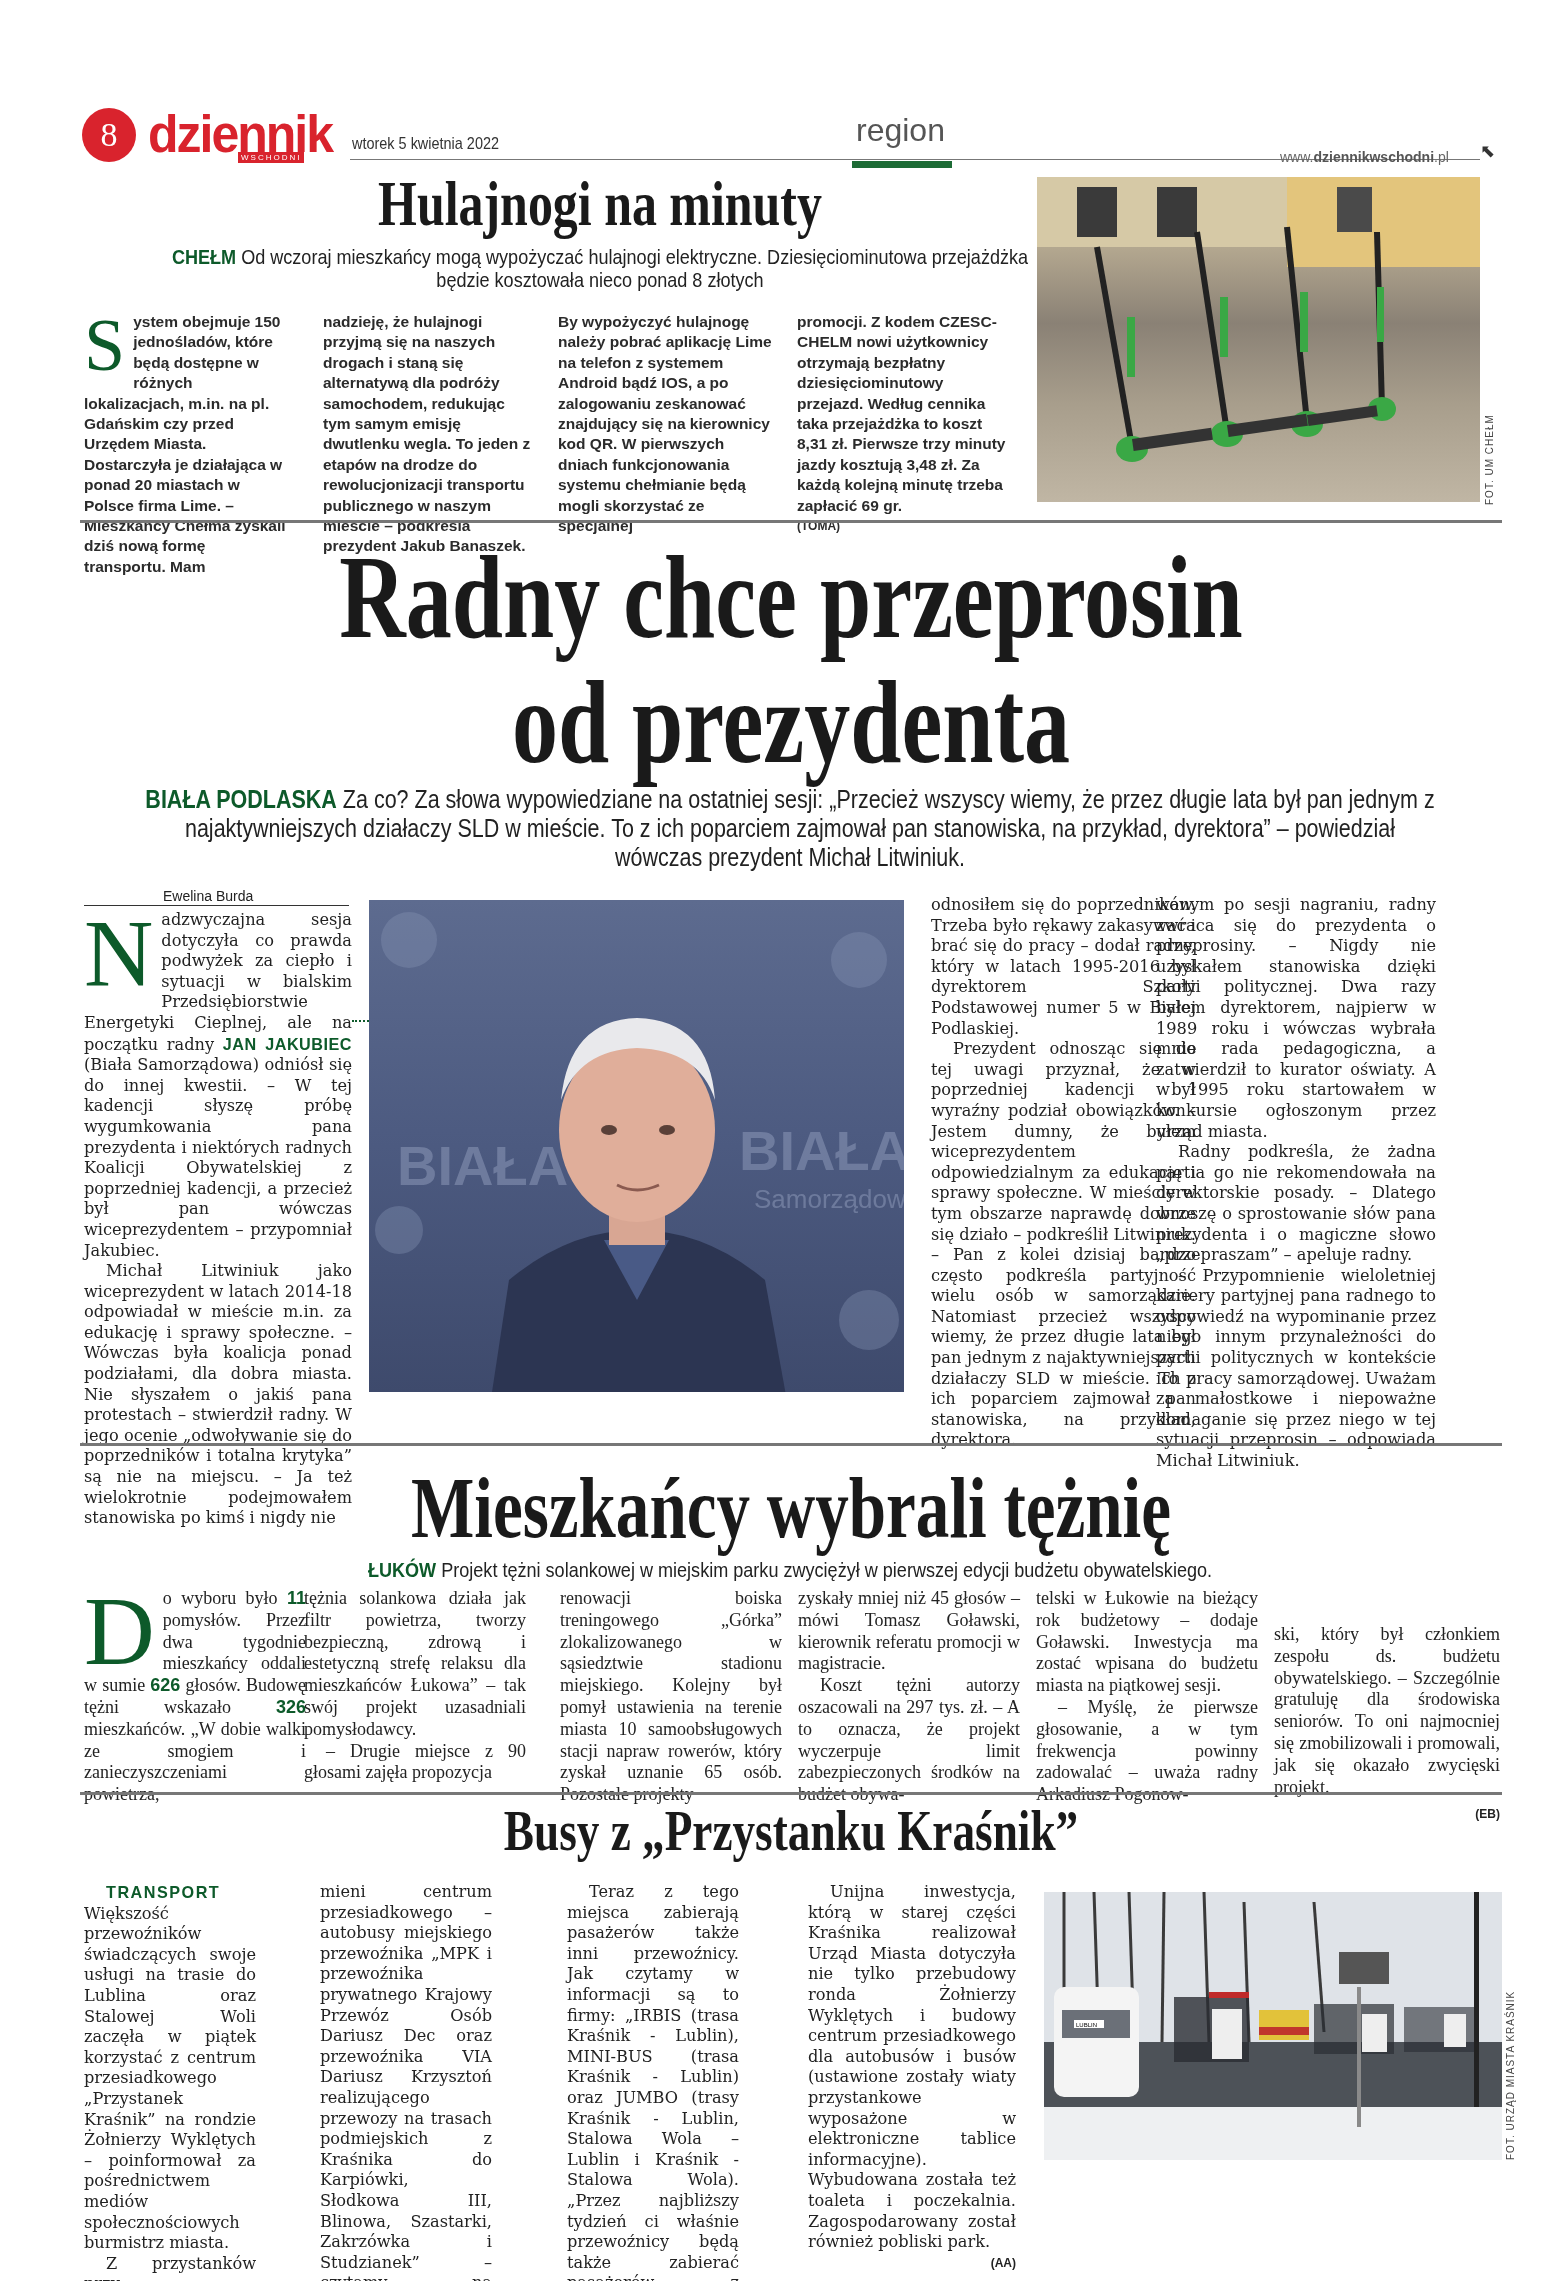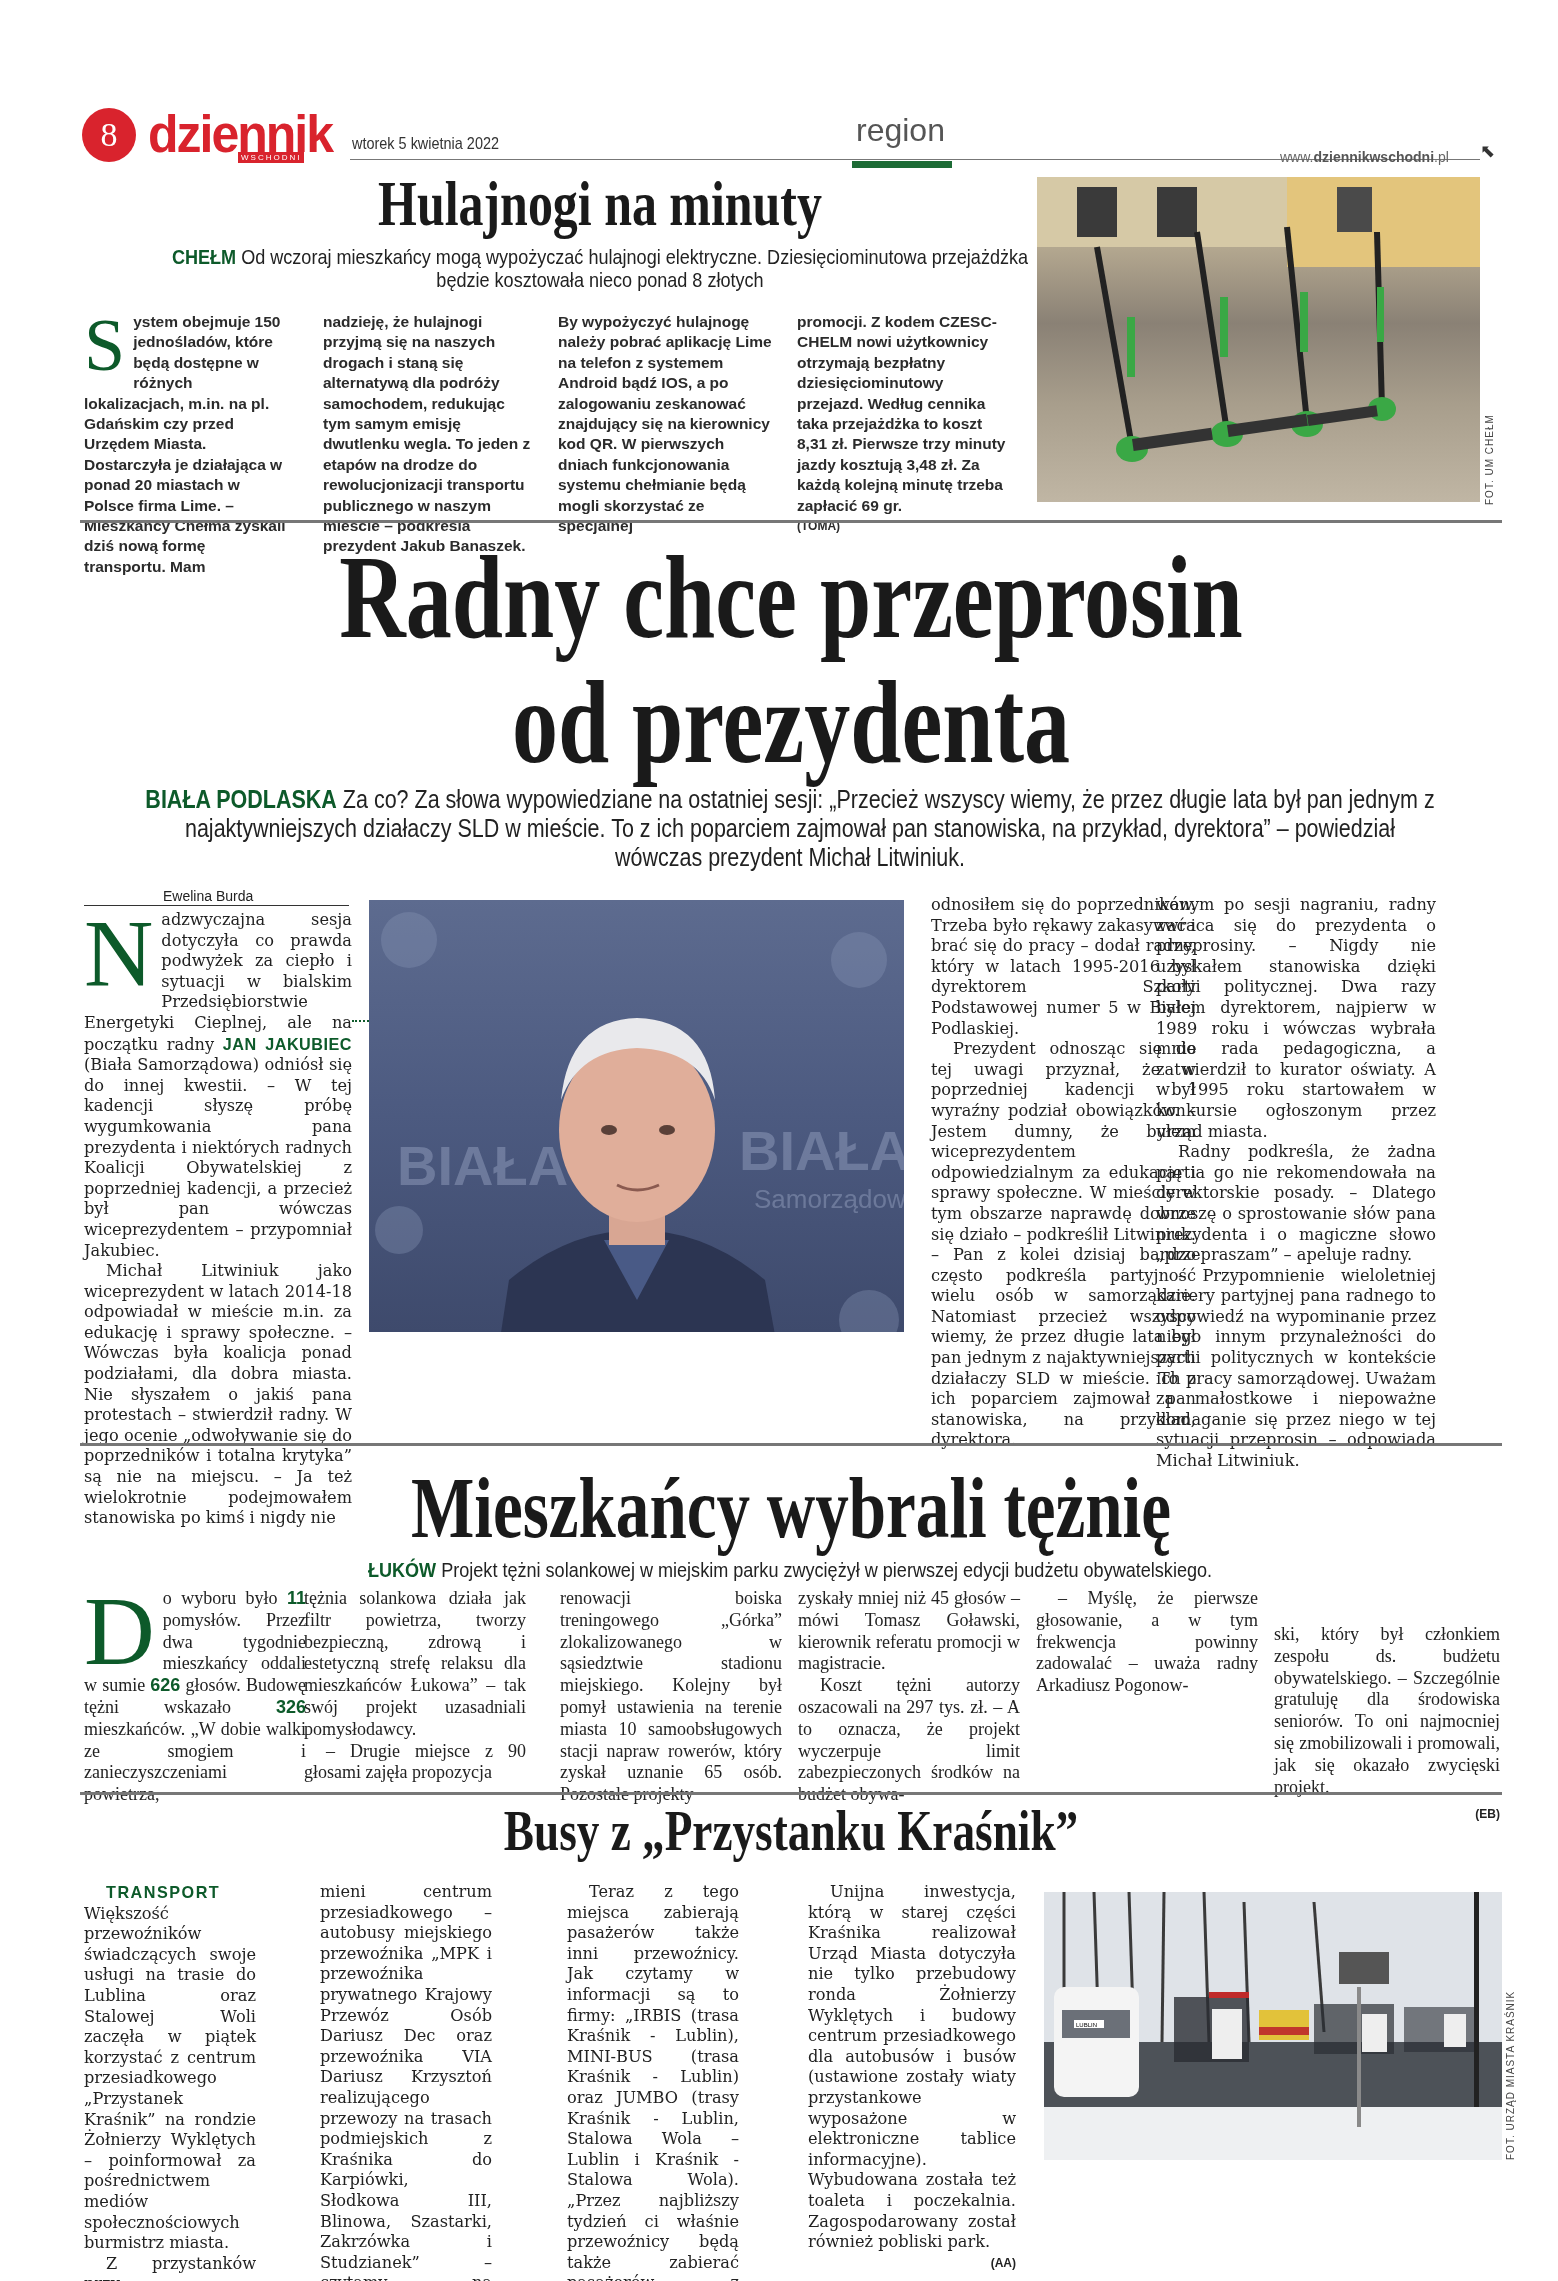--- a/index.html
+++ b/index.html
@@ -100,21 +100,21 @@
 <div class="abs sans" style="left:163px;top:888px;font-size:14px;color:#222;">Ewelina Burda</div>
 <div class="abs" style="left:84px;top:905px;width:265px;height:1px;background:#333;"></div>
 
 <div class="col serif-col" style="left:84px;top:910px;width:268px;">
   <p><span class="dropcap" style="font-size:96px;margin-top:6px;">N</span><span>adzwyczajna sesja dotyczyła co prawda podwyżek za ciepło i sytuacji w bialskim Przedsiębiorstwie Energetyki Cieplnej, ale na początku radny</span> <span class="hl-name">JAN JAKUBIEC</span> <span>(Biała Samorządowa) odniósł się do innej kwestii. – W tej kadencji słyszę próbę wygumkowania pana prezydenta i niektórych radnych Koalicji Obywatelskiej z poprzedniej kadencji, a przecież był pan wówczas wiceprezydentem – przypomniał Jakubiec.</span></p>
   <p class="indent">Michał Litwiniuk jako wiceprezydent w latach 2014-18 odpowiadał w mieście m.in. za edukację i sprawy społeczne. – Wówczas była koalicja ponad podziałami, dla dobra miasta. Nie słyszałem o jakiś pana protestach – stwierdził radny. W jego ocenie „odwoływanie się do poprzedników i totalna krytyka” są nie na miejscu. – Ja też wielokrotnie podejmowałem stanowiska po kimś i nigdy nie</p>
 </div>
 <div class="abs" style="left:352px;top:1020px;width:140px;border-top:2px dotted #0d5a2a;"></div>
 <div class="abs" style="left:488px;top:1015px;width:10px;height:10px;border-radius:50%;background:#0d5a2a;"></div>
 
-<div class="photo" style="left:369px;top:900px;width:535px;height:432px;background:linear-gradient(180deg,#5d6b8f 0%,#4c5a80 50%,#3e4a6c 100%);">
+<div class="photo" style="left:369px;top:900px;width:535px;height:492px;background:linear-gradient(180deg,#5d6b8f 0%,#4c5a80 50%,#3e4a6c 100%);">
   <svg width="535" height="512" viewBox="0 0 535 512">
     <g fill="#8a97b8" opacity=".35">
       <circle cx="40" cy="40" r="28"></circle>
         <circle cx="490" cy="60" r="28"></circle>
         <circle cx="500" cy="420" r="30"></circle>
         <circle cx="30" cy="330" r="24"></circle>
     </g>
     <text x="28" y="285" fill="#9aa6c4" opacity=".45" font-family="Liberation Sans, sans-serif" font-size="56" font-weight="bold">BIAŁA</text>
     <text x="370" y="270" fill="#9aa6c4" opacity=".45" font-family="Liberation Sans, sans-serif" font-size="56" font-weight="bold">BIAŁA</text>
     <text x="385" y="308" fill="#9aa6c4" opacity=".45" font-family="Liberation Sans, sans-serif" font-size="26">Samorządowa</text>
@@ -152,20 +152,21 @@
   <p class="indent">– Drugie miejsce z 90 głosami zajęła propozycja</p>
 </div>
 <div class="col serif-col2" style="left:560px;top:1588px;width:222px;">
     <p>renowacji boiska treningowego „Górka” zlokalizowanego w sąsiedztwie stadionu miejskiego. Kolejny był pomył ustawienia na terenie miasta 10 samoobsługowych stacji napraw rowerów, który zyskał uznanie 65 osób. Pozostałe projekty</p>
   </div>
 <div class="col serif-col2" style="left:798px;top:1588px;width:222px;">
   <p>zyskały mniej niż 45 głosów – mówi Tomasz Goławski, kierownik referatu promocji w magistracie.</p>
   <p class="indent">Koszt tężni autorzy oszacowali na 297 tys. zł. – A to oznacza, że projekt wyczerpuje limit zabezpieczonych środków na budżet obywa-</p>
 </div>
 <div class="col serif-col2" style="left:1036px;top:1588px;width:222px;">
+  <p>telski w Łukowie na bieżący rok budżetowy – dodaje Goławski. Inwestycja ma zostać wpisana do budżetu miasta na piątkowej sesji.</p>
   <p class="indent">– Myślę, że pierwsze głosowanie, a w tym frekwencja powinny zadowalać – uważa radny Arkadiusz Pogonow-</p>
 </div>
 <div class="col serif-col2" style="left:1274px;top:1588px;width:226px;margin-top:36px;">
   <p>ski, który był członkiem zespołu ds. budżetu obywatelskiego. – Szczególnie gratuluję dla środowiska seniorów. To oni najmocniej się zmobilizowali i promowali, jak się okazało zwycięski projekt.</p>
   <p class="sig" style="text-align:right;margin-top:6px;">(EB)</p>
 </div>
 
 <div class="abs rule" style="top:1792px;"></div>
 
 <div class="abs h1" style="left:80px;top:1798px;width:1422px;font-size:58px;line-height:66px;">Busy z „Przystanku Kraśnik”</div>

